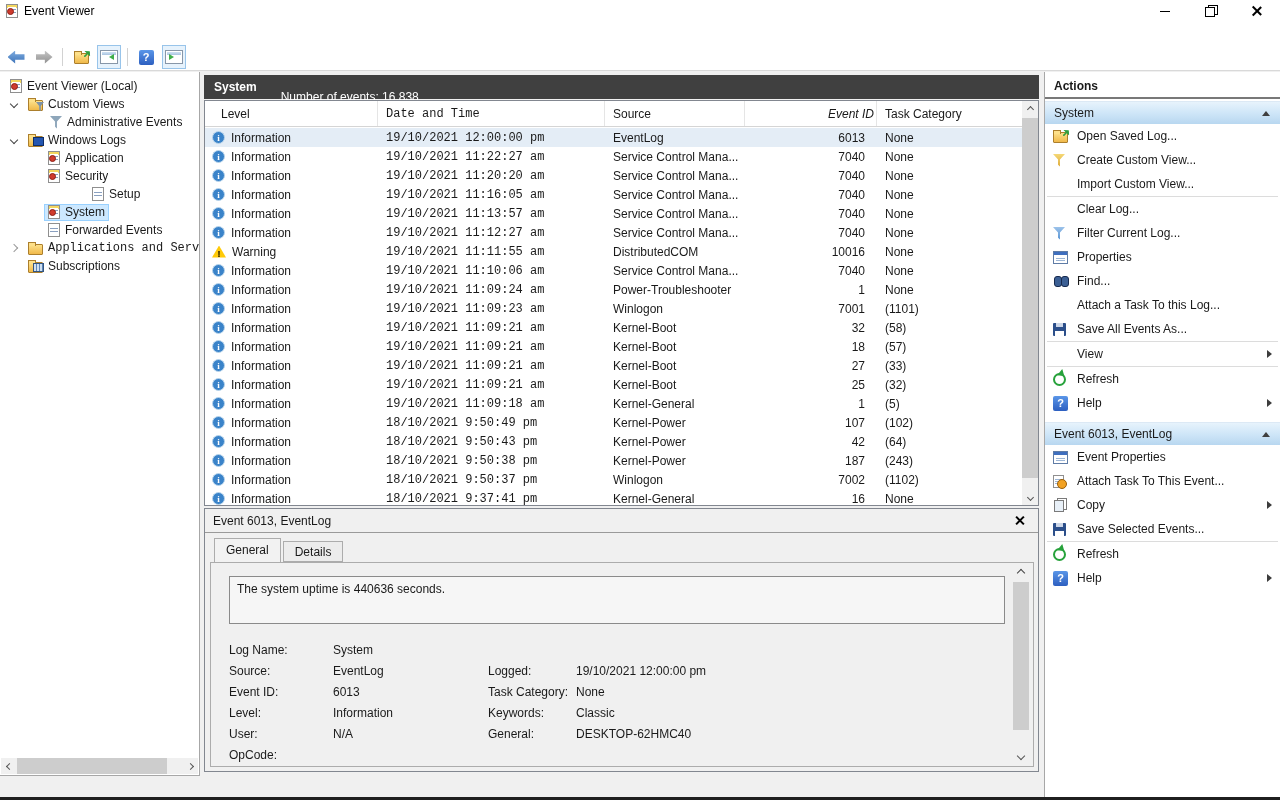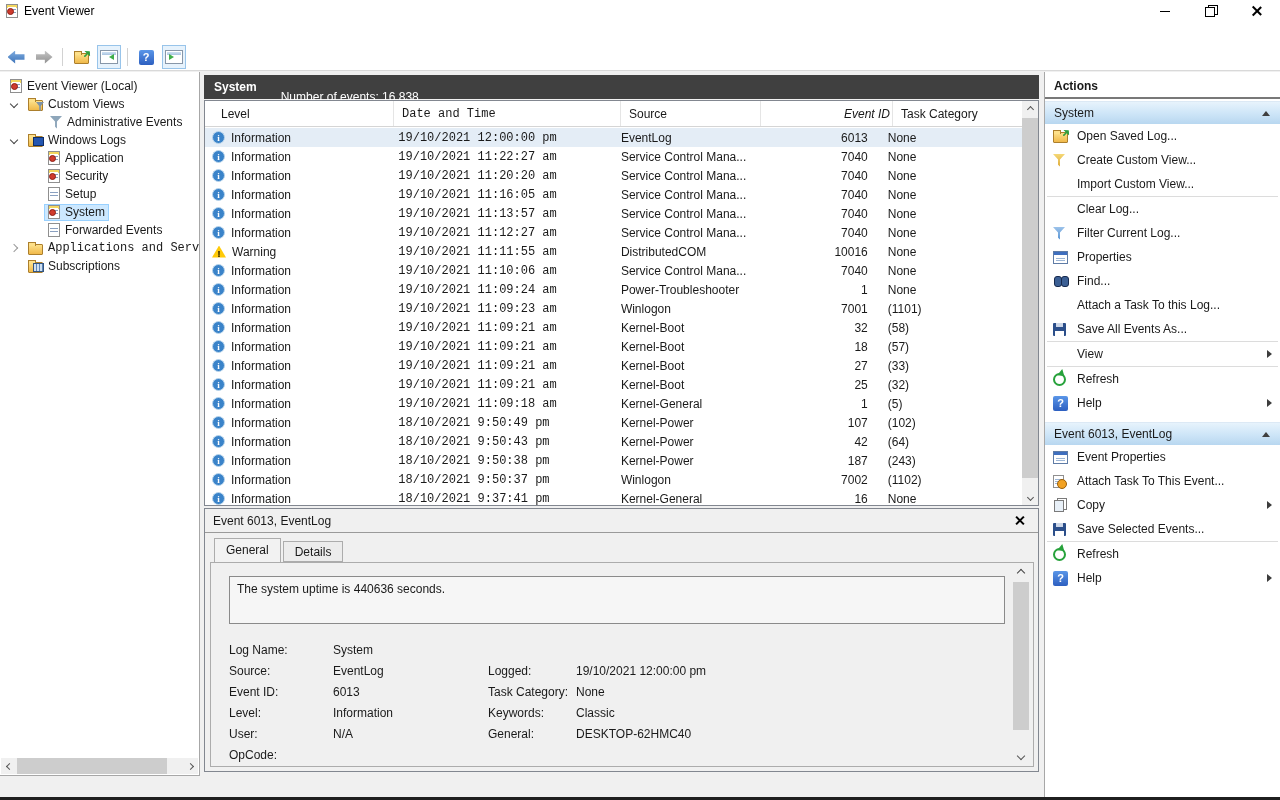--- a/index.html
+++ b/index.html
@@ -114,21 +114,21 @@
 
   
   .darkbar { position:absolute; top:75px; left:204px; width:835px; height:24px; background:#404040; color:#fff; display:flex; align-items:center; padding:0 10px; }
   .darkbar .t1 { font-weight:bold; }
   .darkbar .t2 { margin-left:24px;margin-top:19px; }
 
   
   .table-box { position:absolute; top:100px; left:204px; width:835px; height:406px; background:#fff; border:1px solid #828790; overflow:hidden; }
   .thead { display:flex; height:26px; border-bottom:1px solid #d5d5d5; background:#fff; }
   .th { display:flex; align-items:center; border-right:1px solid #e5e5e5; color:#191919; }
-  .c0 { width:189px; } .c1 { width:227px;font-family:Liberation Mono, monospace; } .c2 { width:140px; } .c3 { width:132px; } .c4 { width:145px; border-right:none; }
+  .c0 { width:173px; } .c1 { width:227px;font-family:Liberation Mono, monospace; } .c2 { width:140px; } .c3 { width:132px; } .c4 { width:145px; border-right:none; }
   .th.c0 { padding-left:16px; } .th.c1,.th.c2 { padding-left:8px; }
   .th.c3 { justify-content:flex-end; padding-right:2px;font-style:italic; } .th.c4 { padding-left:8px; }
   .tbody { position:absolute; top:27px; left:0; right:16px; bottom:0; overflow:hidden; }
   .trow { display:flex; height:19px; align-items:center; background:#fff; }
   .trow.sel { background:#e4edf6; }
   .cell { display:flex; align-items:center; height:100%; overflow:hidden; white-space:nowrap; }
   .cell.c0 { padding-left:7px; gap:6px; }
   .cell.c1,.cell.c2 { padding-left:8px; }
   .cell.c3 { justify-content:flex-end; padding-right:12px; }
   .cell.c4 { padding-left:8px; }
@@ -256,21 +256,21 @@
           <span class="ic i-log colored"></span>
           <span class="tlabel">Application</span>
         </span>
       </div>
       <div class="titem" style="padding-left: 44px;">
         <span class="tinner">
           <span class="ic i-log colored"></span>
           <span class="tlabel">Security</span>
         </span>
       </div>
-      <div class="titem" style="padding-left: 44px;">
+      <div class="titem" style="padding-left: 44px; margin-left: 44px;">
         <span class="tinner">
           <span class="ic i-log"></span>
           <span class="tlabel">Setup</span>
         </span>
       </div>
       <div class="titem" style="padding-left: 44px;">
         <span class="tinner sel">
           <span class="ic i-log colored"></span>
           <span class="tlabel">System</span>
         </span>

